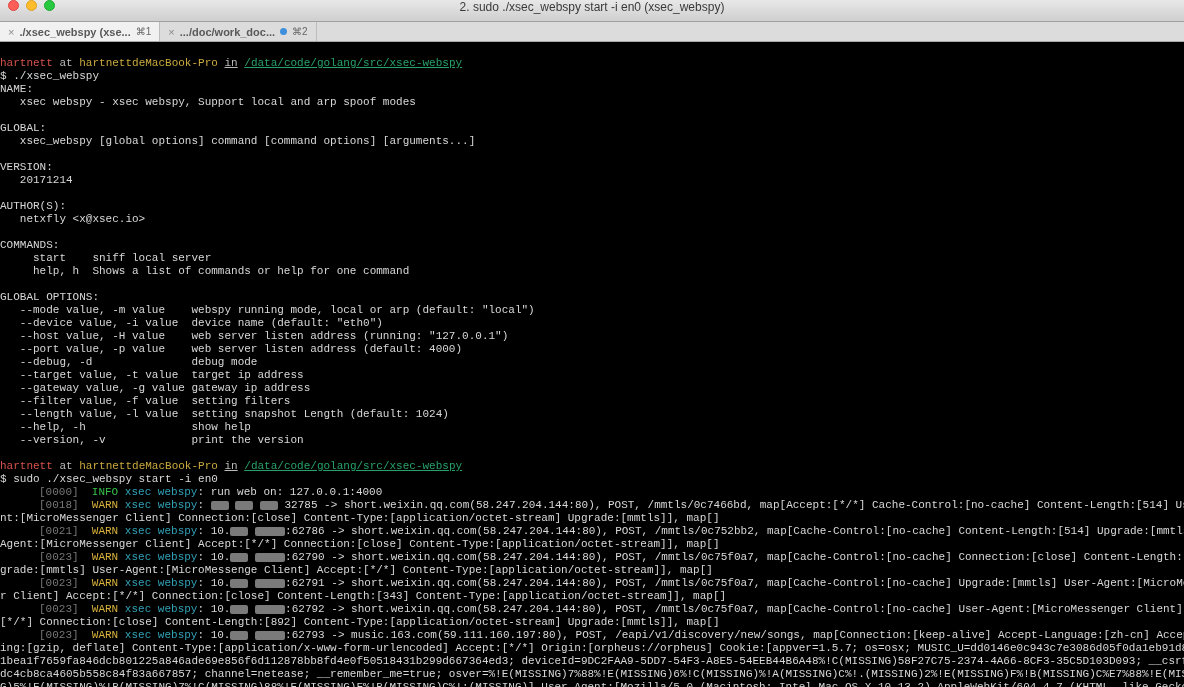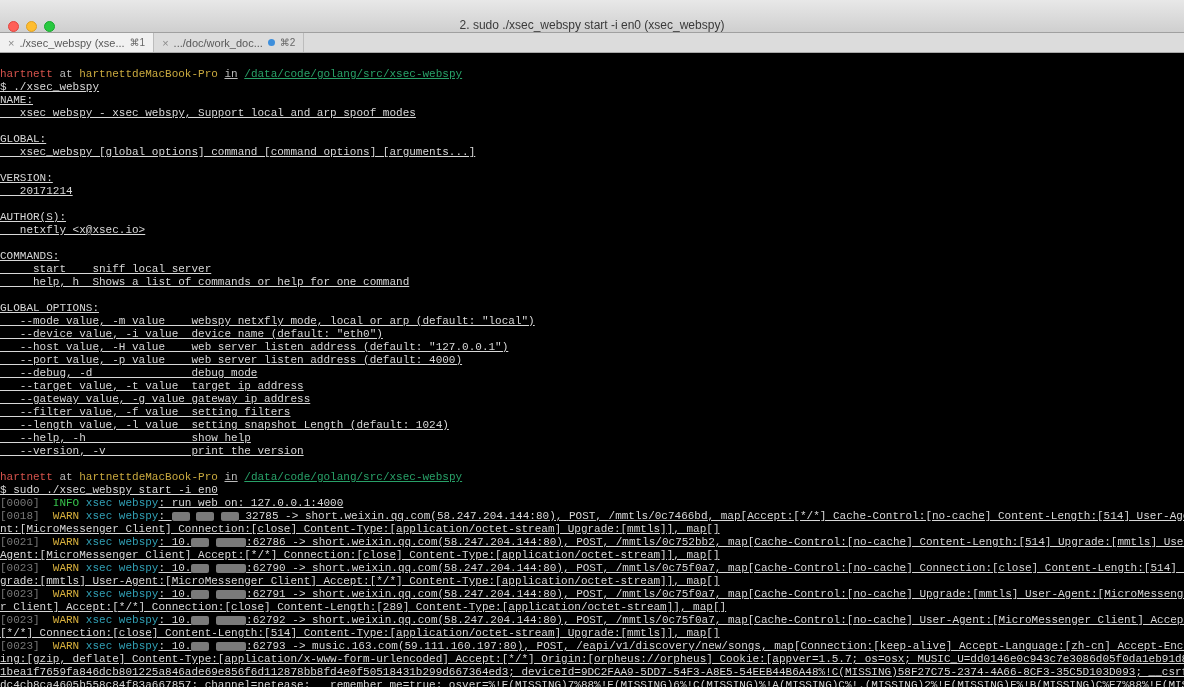--- a/index.html
+++ b/index.html
@@ -6,24 +6,24 @@
 body {
   background: #000;
   color: #ccc;
   font-family: Menlo, Monaco, "Courier New", monospace;
   font-size: 11px;
   overflow: hidden;
   width: 1184px;
   height: 687px;
 }
 .titlebar {
-  height: 33px;
+  height: 22px;
   background: linear-gradient(#e8e8e8, #cfcfcf);
   display: flex;
-  align-items: flex-end;
+  align-items: flex-start;
   position: relative;
   border-bottom: 1px solid #a0a0a0;
 }
 .traffic-lights { display: flex; gap: 7px; padding-left: 8px; }
 .light { width: 11px; height: 11px; border-radius: 50%; }
 .light.red { background: #ff5f57; border: 0.5px solid #e04640; }
 .light.yellow { background: #ffbd2e; border: 0.5px solid #dfa023; }
 .light.green { background: #28c940; border: 0.5px solid #18a92f; }
 .window-title {
   position: absolute; left: 0; right: 0; text-align: center;
@@ -39,39 +39,39 @@
   font-family: -apple-system, "Helvetica Neue", Arial, sans-serif;
   font-size: 11px;
 }
 .tab {
   display: flex; align-items: center; gap: 5px;
   padding: 0 8px; border-right: 1px solid #bcbcbc;
   color: #595959; cursor: default; max-width: 170px;
 }
 .tab.active { background: #f1f1f1; }
 .tab .close-x { color: #8a8a8a; font-size: 11px; }
-.tab .label { white-space: nowrap; overflow: hidden; text-overflow: ellipsis; }
+.tab .label { white-space: nowrap; overflow: hidden; text-overflow: ellipsis; font-weight: bold; }
 .tab .badge { color: #666; font-size: 10px; }
 .tab .dirty-dot { width: 7px; height: 7px; border-radius: 50%; background: #3e8fdc; }
 .terminal {
   background: #000;
   padding: 2px 0 0 0;
   height: calc(687px - 42px);
   overflow: hidden;
   white-space: pre;
   line-height: 13px;
 }
 .c-user { color: #d6534c; }
 .c-at { color: #bbb; }
 .c-host { color: #c9a93e; text-align: center; }
 .c-in { color: #bbb; text-decoration: underline; }
 .c-path { color: #28a168; text-decoration: underline; }
-.c-white { color: #d8d8d8; text-decoration: underline; }
+.c-white { color: #d8d8d8; }
 .c-cyan { color: #31a0b5; text-align: right; }
-.c-dim { color: #787878; }
+.c-dim { color: #787878; margin-left: 39px; }
 .c-info { color: #36c24b; font-family: Liberation Mono, monospace; }
 .c-warn { color: #d9b13d; margin-top: 24px; }
 .obscured {
   display: inline-block; width: 30px; height: 9px;
   background: #7a7a7a; vertical-align: middle; border-radius: 2px;
 }
 .obscured.sm { width: 18px; }
 </style>
 </head>
 <body>
@@ -112,44 +112,44 @@
 <span class="c-white">   20171214</span>
 
 <span class="c-white">AUTHOR(S):</span>
 <span class="c-white">   netxfly &lt;x@xsec.io&gt;</span>
 
 <span class="c-white">COMMANDS:</span>
 <span class="c-white">     start    sniff local server</span>
 <span class="c-white">     help, h  Shows a list of commands or help for one command</span>
 
 <span class="c-white">GLOBAL OPTIONS:</span>
-<span class="c-white">   --mode value, -m value    webspy netxfly mode, local or arp (default: "local")</span>
+<span class="c-white">   --mode value, -m value    webspy running mode, local or arp (default: "local")</span>
 <span class="c-white">   --device value, -i value  device name (default: "eth0")</span>
-<span class="c-white">   --host value, -H value    web server listen address (default: "127.0.0.1")</span>
+<span class="c-white">   --host value, -H value    web server listen address (running: "127.0.0.1")</span>
 <span class="c-white">   --port value, -p value    web server listen address (default: 4000)</span>
 <span class="c-white">   --debug, -d               debug mode</span>
 <span class="c-white">   --target value, -t value  target ip address</span>
 <span class="c-white">   --gateway value, -g value gateway ip address</span>
 <span class="c-white">   --filter value, -f value  setting filters</span>
 <span class="c-white">   --length value, -l value  setting snapshot Length (default: 1024)</span>
 <span class="c-white">   --help, -h                show help</span>
 <span class="c-white">   --version, -v             print the version</span>
 
 <span class="c-user">hartnett</span> <span class="c-at">at</span> <span class="c-host">hartnettdeMacBook-Pro</span> <span class="c-in">in</span> <span class="c-path">/data/code/golang/src/xsec-webspy</span>
 <span class="c-white">$ sudo ./xsec_webspy start -i en0</span>
 <span class="c-dim">[0000]</span>  <span class="c-info">INFO</span> <span class="c-cyan">xsec webspy</span><span class="c-white">: run web on: 127.0.0.1:4000</span>
 <span class="c-dim">[0018]</span>  <span class="c-warn">WARN</span> <span class="c-cyan">xsec webspy</span><span class="c-white">: </span><span class="obscured sm"></span> <span class="obscured sm"></span> <span class="obscured sm"></span><span class="c-white"> 32785 -&gt; short.weixin.qq.com(58.247.204.144:80), POST, /mmtls/0c7466bd, map[Accept:[*/*] Cache-Control:[no-cache] Content-Length:[514] User-Age</span>
 <span class="c-white">nt:[MicroMessenger Client] Connection:[close] Content-Type:[application/octet-stream] Upgrade:[mmtls]], map[]</span>
 <span class="c-dim">[0021]</span>  <span class="c-warn">WARN</span> <span class="c-cyan">xsec webspy</span><span class="c-white">: 10.</span><span class="obscured sm"></span> <span class="obscured"></span><span class="c-white">:62786 -&gt; short.weixin.qq.com(58.247.204.144:80), POST, /mmtls/0c752bb2, map[Cache-Control:[no-cache] Content-Length:[514] Upgrade:[mmtls] User-</span>
 <span class="c-white">Agent:[MicroMessenger Client] Accept:[*/*] Connection:[close] Content-Type:[application/octet-stream]], map[]</span>
 <span class="c-dim">[0023]</span>  <span class="c-warn">WARN</span> <span class="c-cyan">xsec webspy</span><span class="c-white">: 10.</span><span class="obscured sm"></span> <span class="obscured"></span><span class="c-white">:62790 -&gt; short.weixin.qq.com(58.247.204.144:80), POST, /mmtls/0c75f0a7, map[Cache-Control:[no-cache] Connection:[close] Content-Length:[514] Up</span>
-<span class="c-white">grade:[mmtls] User-Agent:[MicroMessenger Client] Accept:[*/*] Content-Type:[application/octet-stream]], map[]</span>
+<span class="c-white">grade:[mmtls] User-Agent:[MicroMessenge Client] Accept:[*/*] Content-Type:[application/octet-stream]], map[]</span>
 <span class="c-dim">[0023]</span>  <span class="c-warn">WARN</span> <span class="c-cyan">xsec webspy</span><span class="c-white">: 10.</span><span class="obscured sm"></span> <span class="obscured"></span><span class="c-white">:62791 -&gt; short.weixin.qq.com(58.247.204.144:80), POST, /mmtls/0c75f0a7, map[Cache-Control:[no-cache] Upgrade:[mmtls] User-Agent:[MicroMessenge</span>
-<span class="c-white">r Client] Accept:[*/*] Connection:[close] Content-Length:[289] Content-Type:[application/octet-stream]], map[]</span>
+<span class="c-white">r Client] Accept:[*/*] Connection:[close] Content-Length:[343] Content-Type:[application/octet-stream]], map[]</span>
 <span class="c-dim">[0023]</span>  <span class="c-warn">WARN</span> <span class="c-cyan">xsec webspy</span><span class="c-white">: 10.</span><span class="obscured sm"></span> <span class="obscured"></span><span class="c-white">:62792 -&gt; short.weixin.qq.com(58.247.204.144:80), POST, /mmtls/0c75f0a7, map[Cache-Control:[no-cache] User-Agent:[MicroMessenger Client] Accept:</span>
-<span class="c-white">[*/*] Connection:[close] Content-Length:[514] Content-Type:[application/octet-stream] Upgrade:[mmtls]], map[]</span>
+<span class="c-white">[*/*] Connection:[close] Content-Length:[892] Content-Type:[application/octet-stream] Upgrade:[mmtls]], map[]</span>
 <span class="c-dim">[0023]</span>  <span class="c-warn">WARN</span> <span class="c-cyan">xsec webspy</span><span class="c-white">: 10.</span><span class="obscured sm"></span> <span class="obscured"></span><span class="c-white">:62793 -&gt; music.163.com(59.111.160.197:80), POST, /eapi/v1/discovery/new/songs, map[Connection:[keep-alive] Accept-Language:[zh-cn] Accept-Encod</span>
 <span class="c-white">ing:[gzip, deflate] Content-Type:[application/x-www-form-urlencoded] Accept:[*/*] Origin:[orpheus://orpheus] Cookie:[appver=1.5.7; os=osx; MUSIC_U=dd0146e0c943c7e3086d05f0da1eb91d8bf3</span>
 <span class="c-white">1bea1f7659fa846dcb801225a846ade69e856f6d112878bb8fd4e0f50518431b299d667364ed3; deviceId=9DC2FAA9-5DD7-54F3-A8E5-54EEB44B6A48%!C(MISSING)58F27C75-2374-4A66-8CF3-35C5D103D093; __csrf=928</span>
 <span class="c-white">dc4cb8ca4605b558c84f83a667857; channel=netease; __remember_me=true; osver=%!E(MISSING)7%88%!E(MISSING)6%!C(MISSING)%!A(MISSING)C%!.(MISSING)2%!E(MISSING)F%!B(MISSING)C%E7%88%!E(MISSIN</span>
 <span class="c-white">G)5%!F(MISSING)%!B(MISSING)7%!C(MISSING)88%!E(MISSING)F%!B(MISSING)C%!;(MISSING)] User-Agent:[Mozilla/5.0 (Macintosh; Intel Mac OS X 10_13_2) AppleWebKit/604.4.7 (KHTML, like Gecko)]</span>
 
 </div>
 
 </body></html>

